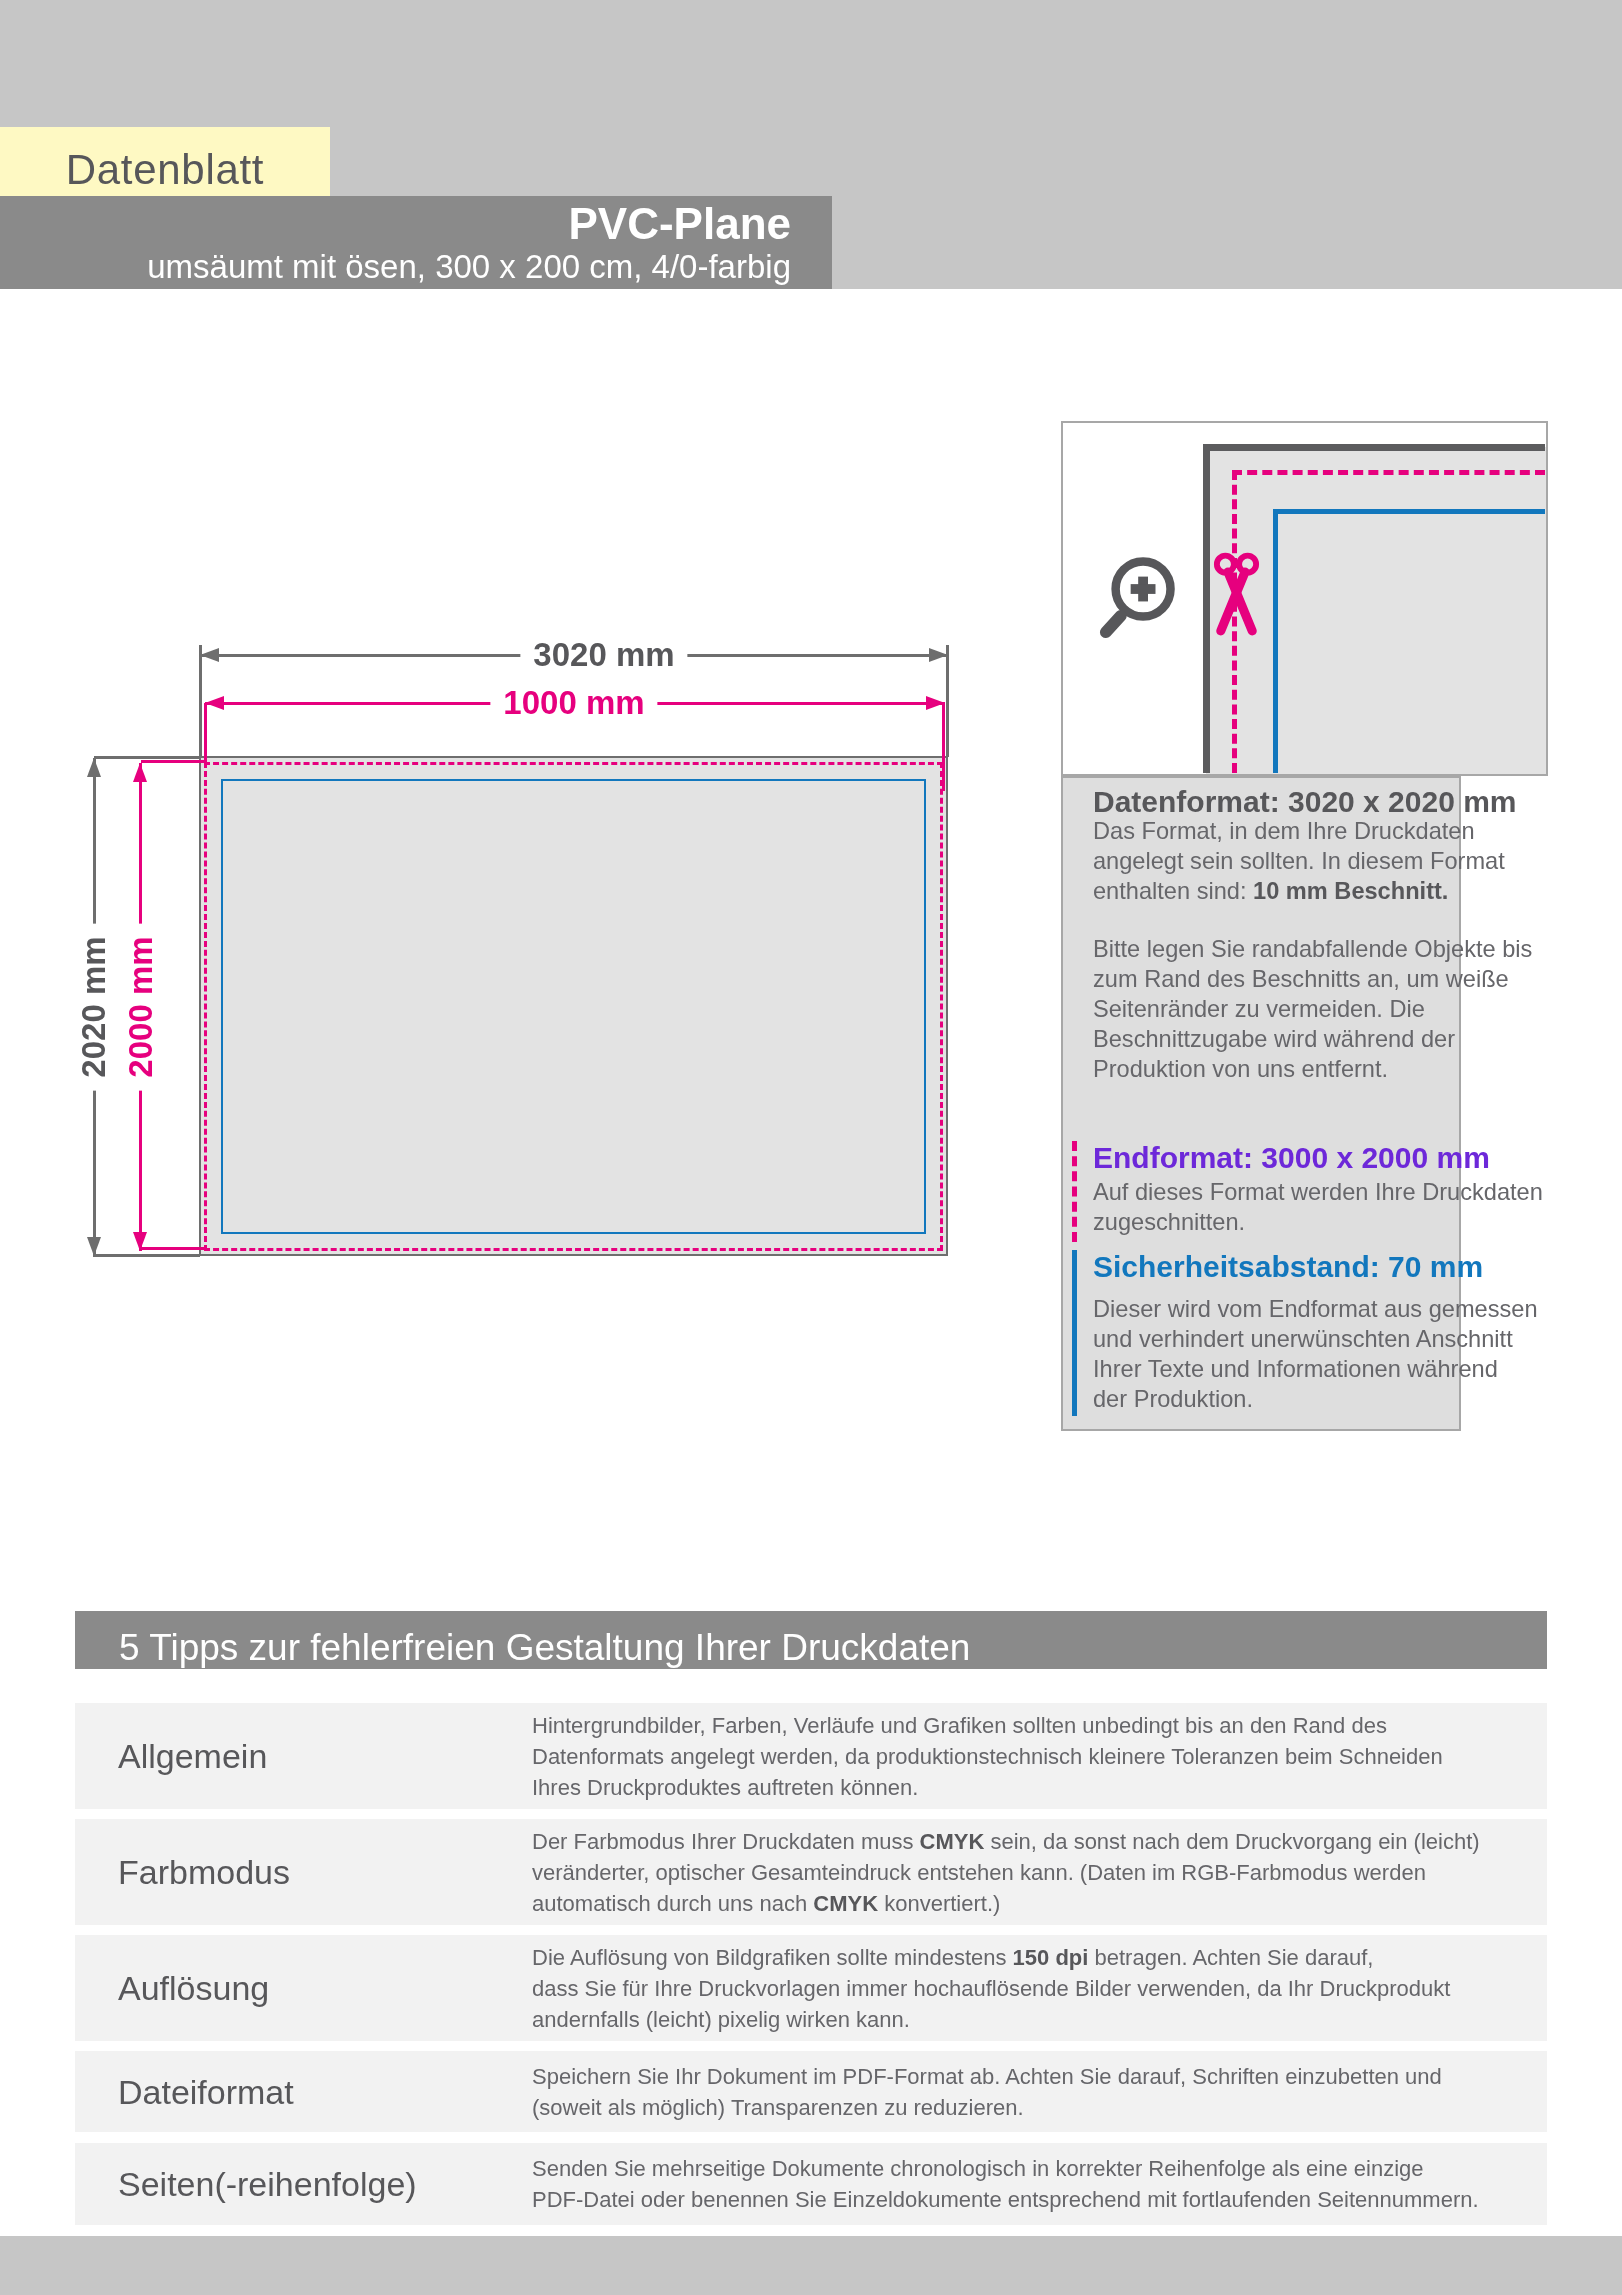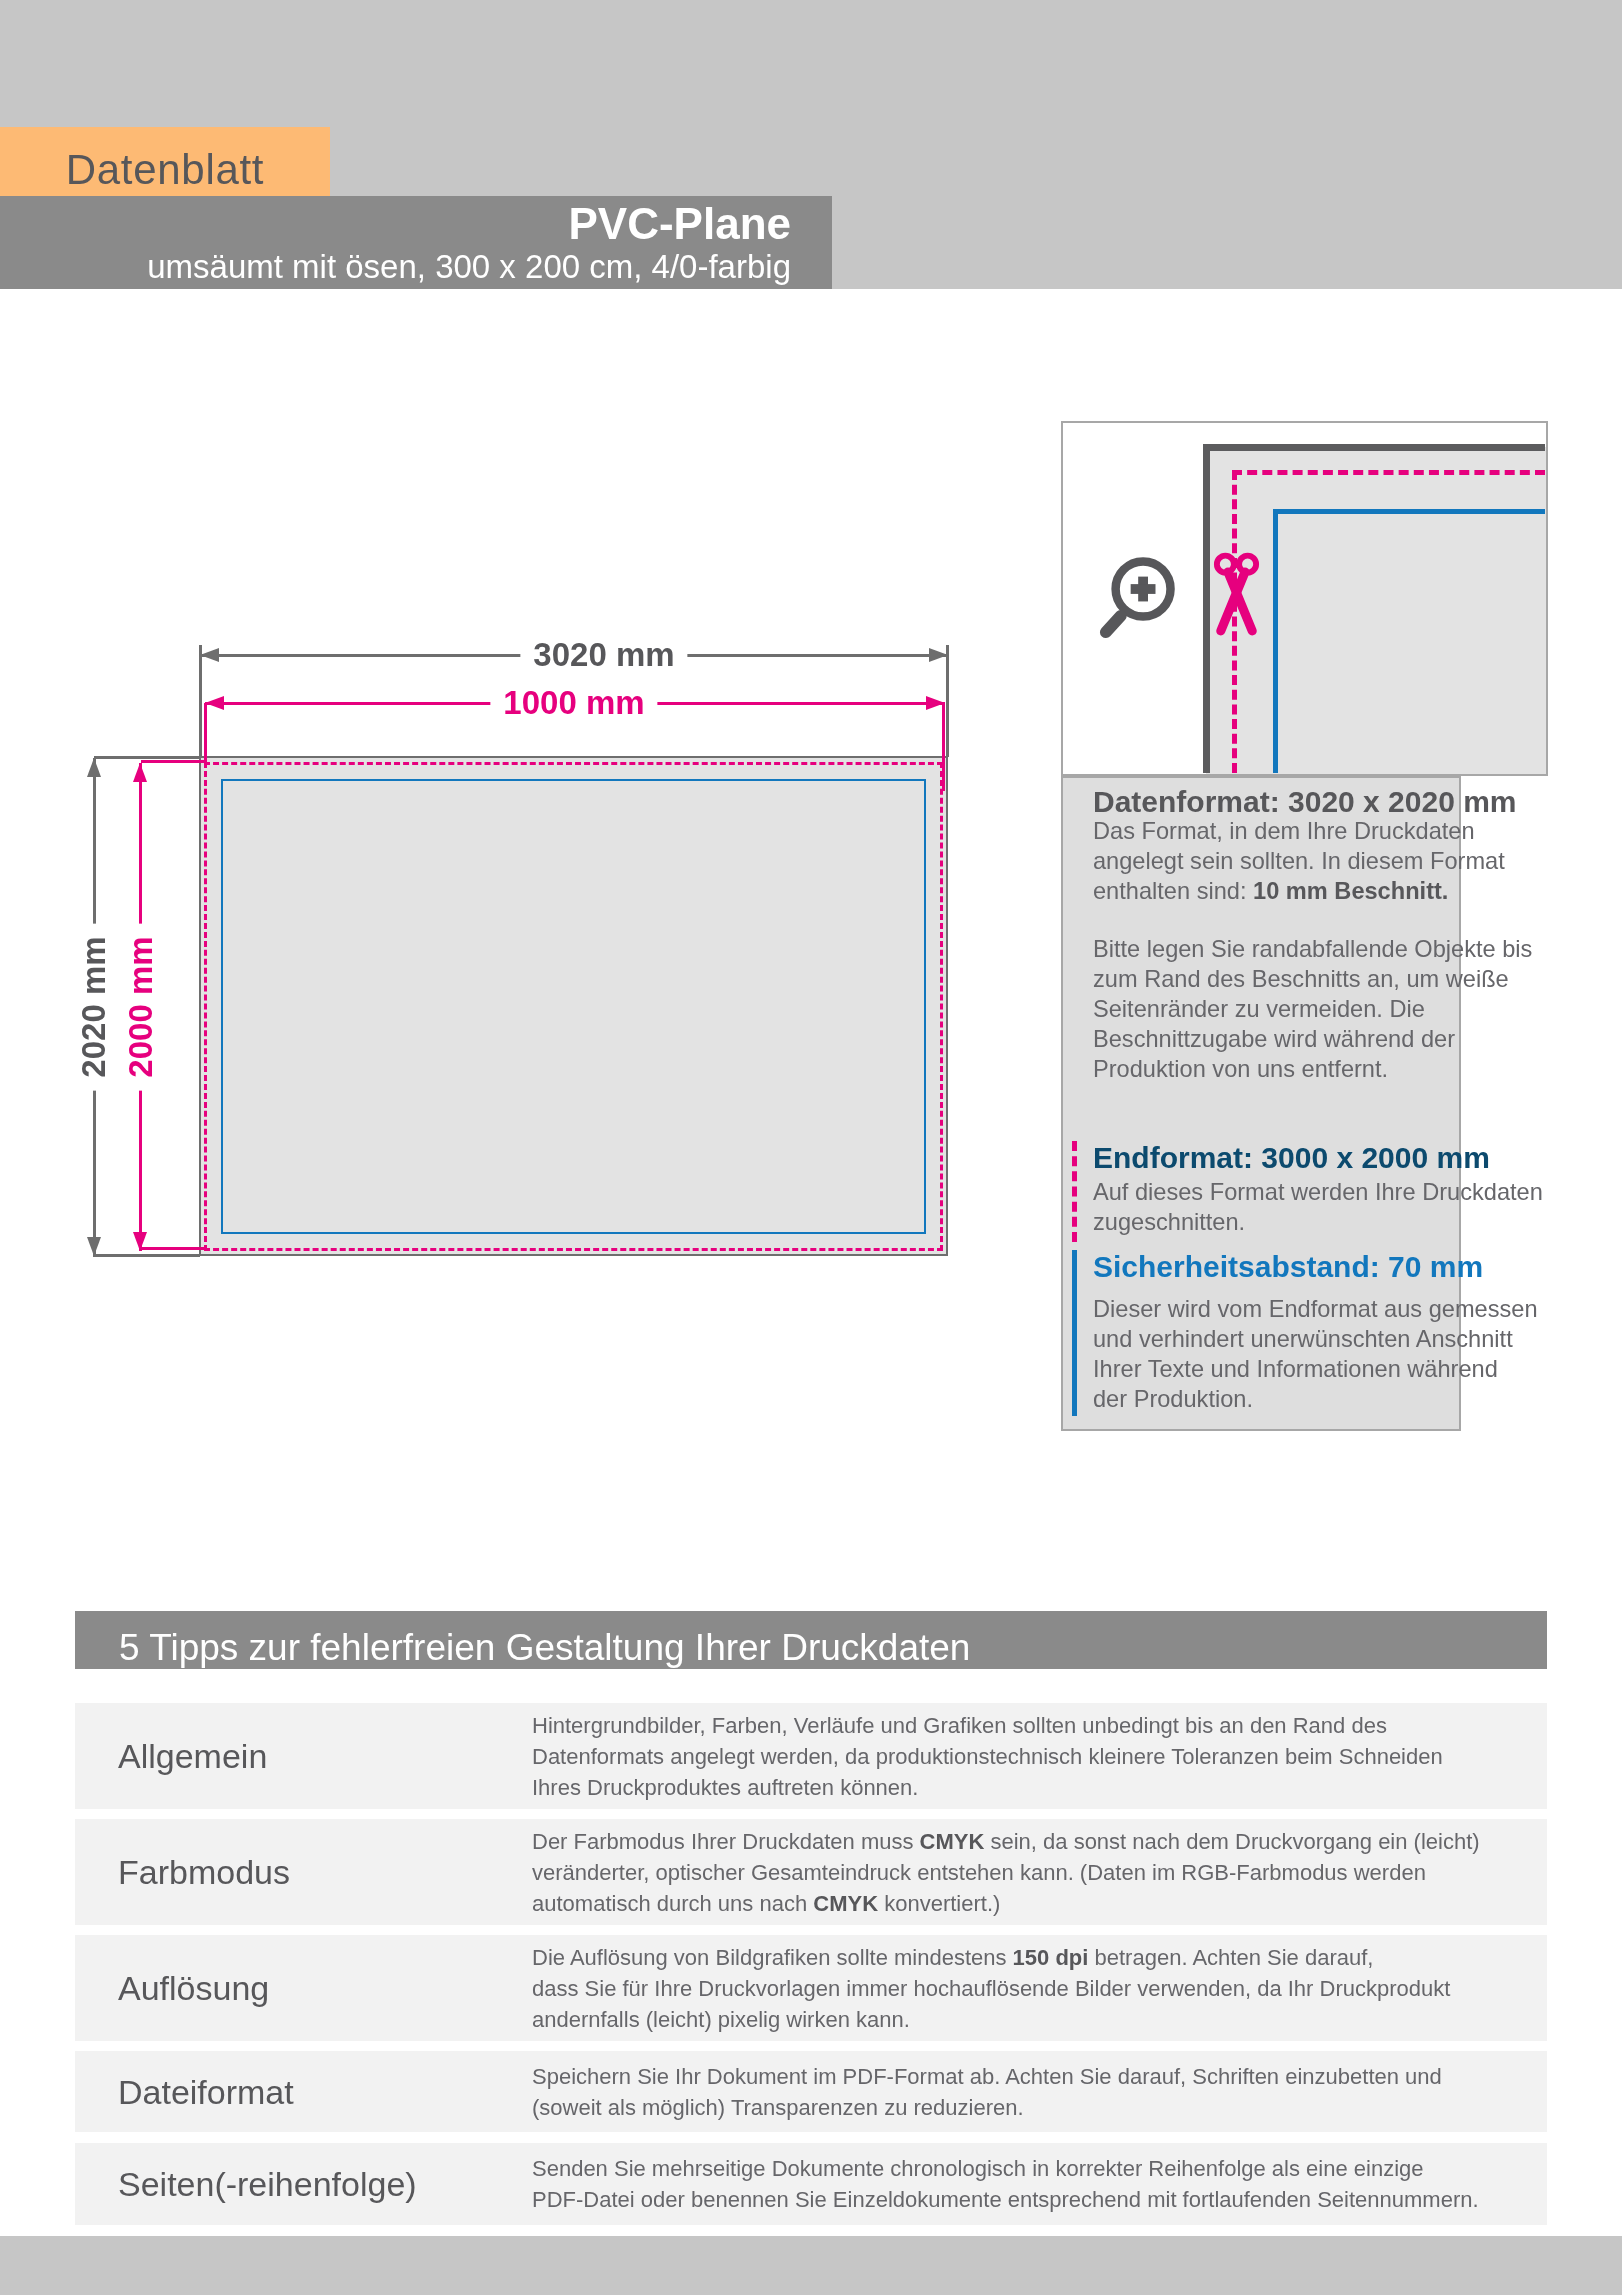--- a/index.html
+++ b/index.html
@@ -2,21 +2,21 @@
 <html style="font-size:10.5px"><head>
 <meta charset="utf-8">
 <style>
   html,body{margin:0;padding:0;background:#fff;}
   .page{position:relative;width:1623px;height:2295px;background:#ffffff;overflow:hidden;
         font-family:"Liberation Sans", sans-serif;}
   .abs{position:absolute;}
 
   
   .top-band{left:0;top:0;width:1623px;height:289px;background:#c6c6c6;}
-  .datenblatt-box{left:0;top:127px;width:330px;height:86px;background:#fdba74;
+  .datenblatt-box{left:0;top:127px;width:330px;height:86px;background:#fef9c3;
     display:flex;align-items:center;justify-content:center;}
   .datenblatt-box span{font-size:42px;color:#57575a;letter-spacing:0.7px;}
   .product-bar{left:0;top:196px;width:832px;height:93px;background:#8a8a8a;color:#fff;
     display:flex;flex-direction:column;justify-content:center;align-items:flex-end;
     padding-right:41px;box-sizing:border-box;}
   .product-title{font-size:44px;font-weight:700;line-height:48px;}
   .product-subtitle{font-size:33px;font-weight:400;line-height:38px;}
 
   
   .fmt-rect{left:199px;top:756px;width:749px;height:500px;background:#e3e3e3;
@@ -45,21 +45,21 @@
   .detail-fill{left:143px;top:23.6px;width:340px;height:327px;background:#e3e3e3;}
   .ddark{background:#5c5c5e;}
   .pink-dash-v{border-left:5.2px dashed #e6007e;}
   .pink-dash-h{border-top:5.2px dashed #e6007e;}
   .dblue{background:#1277bd;}
 
   
   .info-panel{left:1061px;top:776px;width:400px;height:655px;background:#dedede;
     border:2.6px solid #a7a7a7;box-sizing:border-box;}
   .panel-h{font-size:30px;font-weight:700;color:#57575a;white-space:nowrap;}
-  .panel-h.pink{color:#0c4a6e;}
+  .panel-h.pink{color:#6d28d9;}
   .panel-h.blue{color:#1277bd;}
   .panel-p{font-size:23.6px;line-height:30px;color:#66666a;white-space:pre;}
   .panel-p .b{font-weight:700;color:#57575a;}
   .accent-pink{left:9.2px;width:0;border-left:5.2px dashed #e6007e;}
   .accent-blue{left:9.2px;width:5.2px;background:#1277bd;}
 
   
   .tips-bar{left:75px;top:1611px;width:1472px;height:58px;background:#8a8a8a;
     color:#fff;font-size:37px;line-height:73px;padding-left:44px;box-sizing:border-box;}
   .tip-row{left:75px;width:1472px;background:#f2f2f2;}

